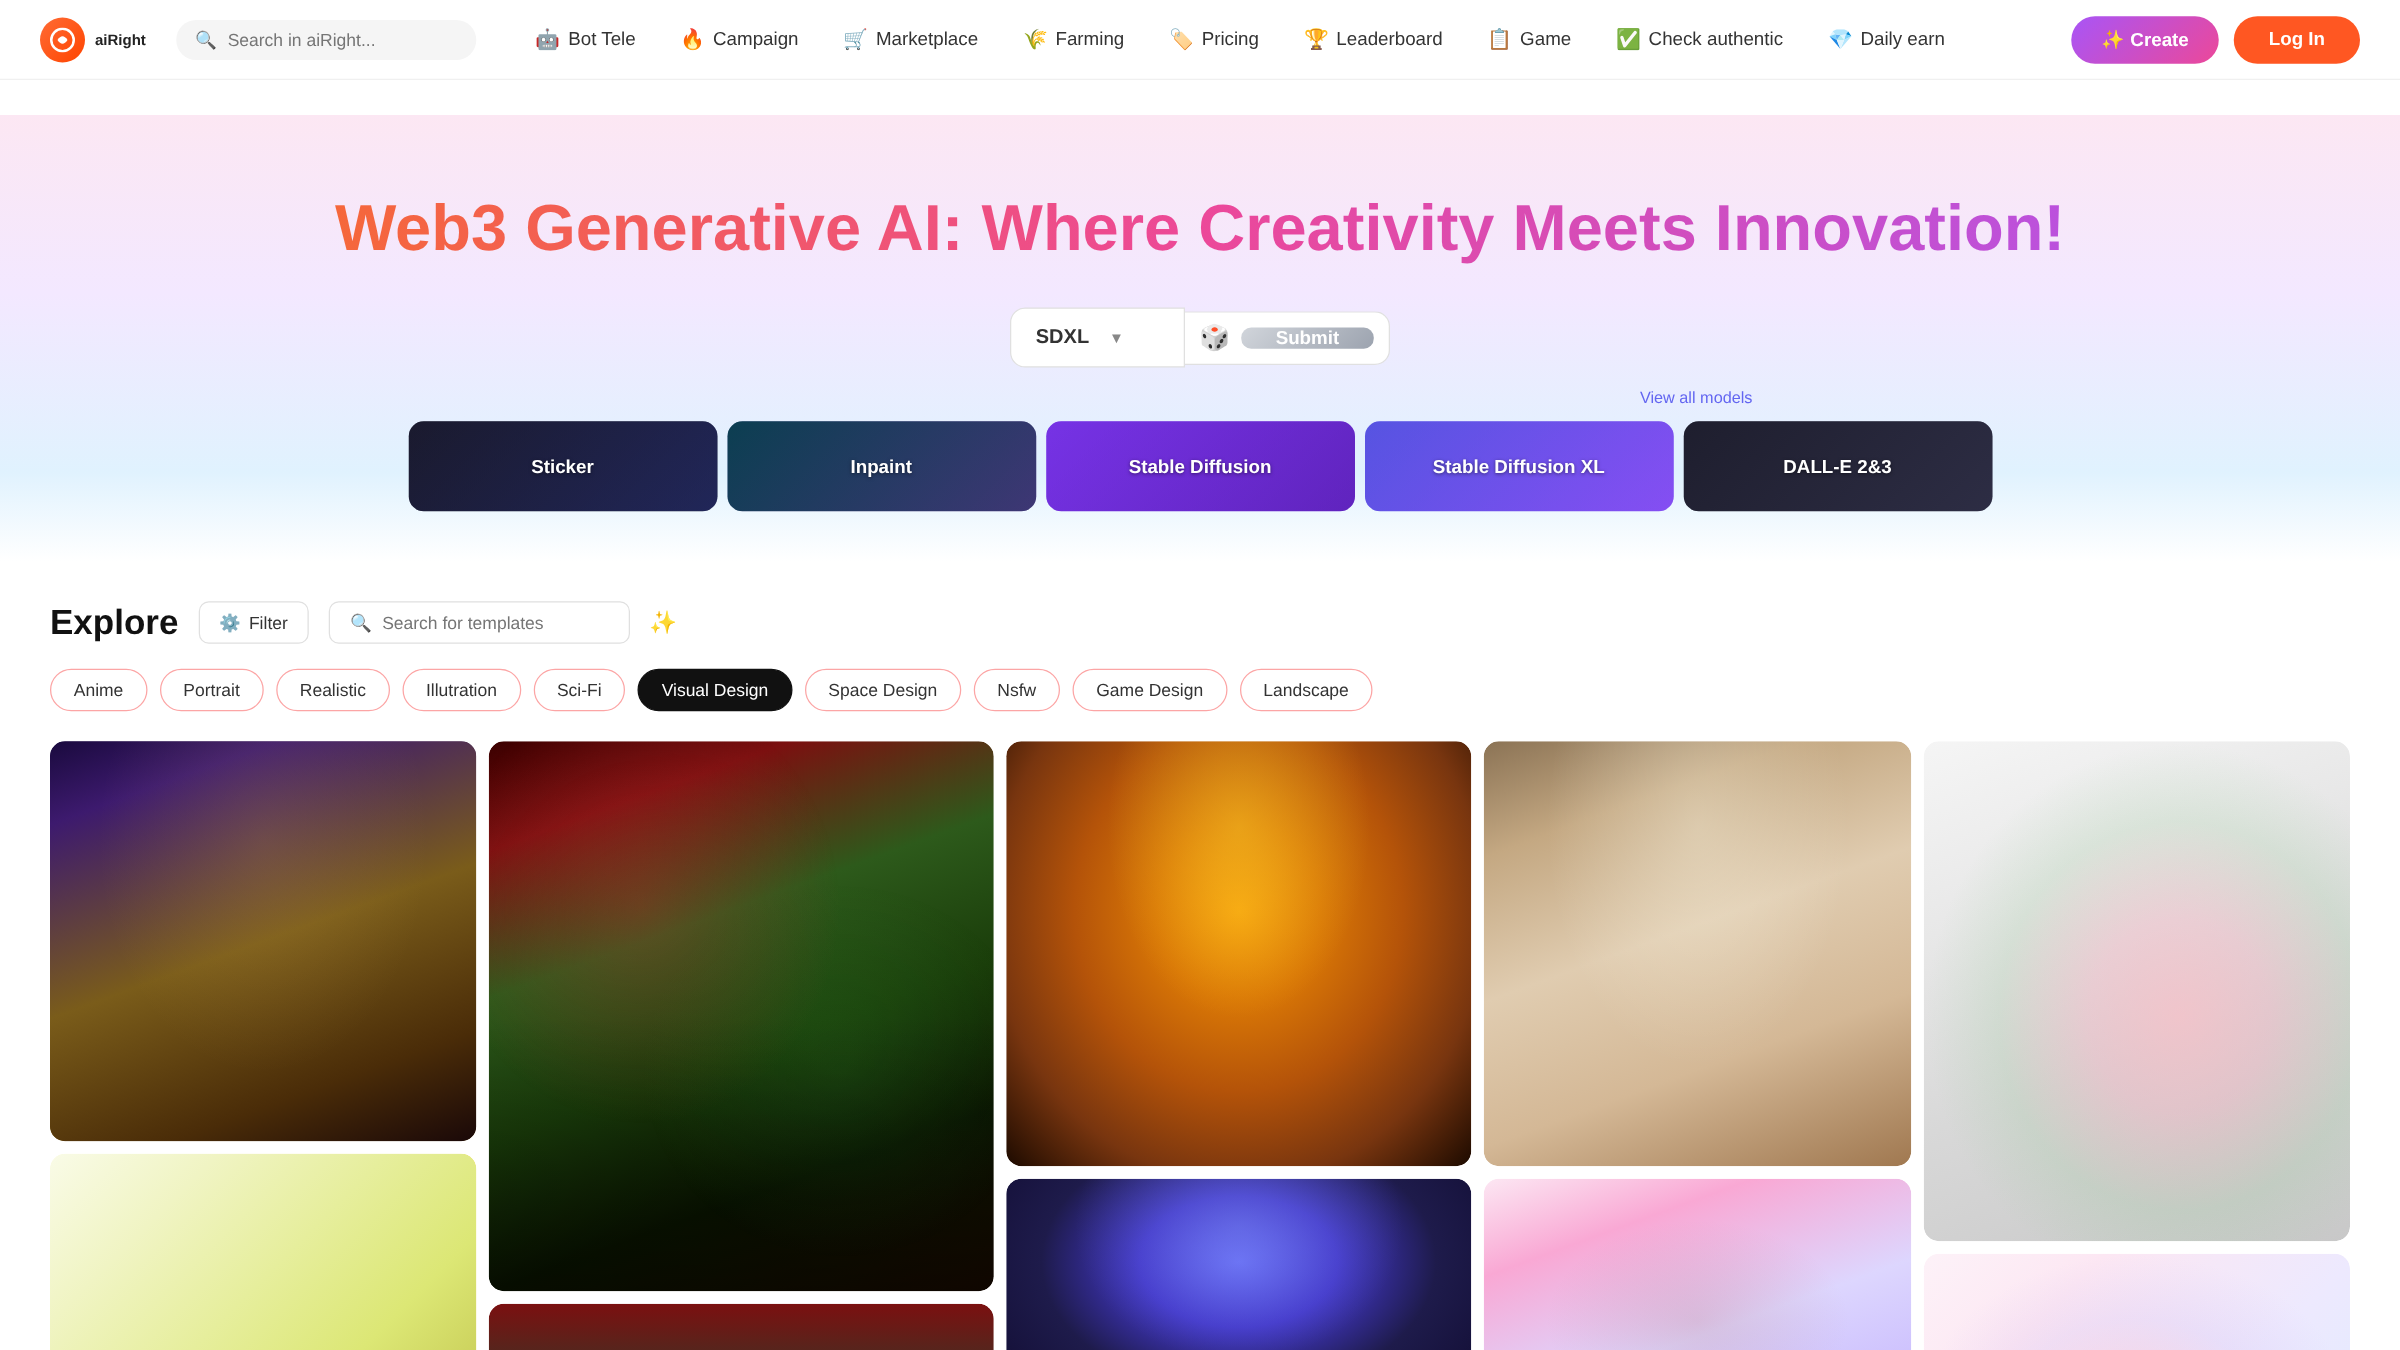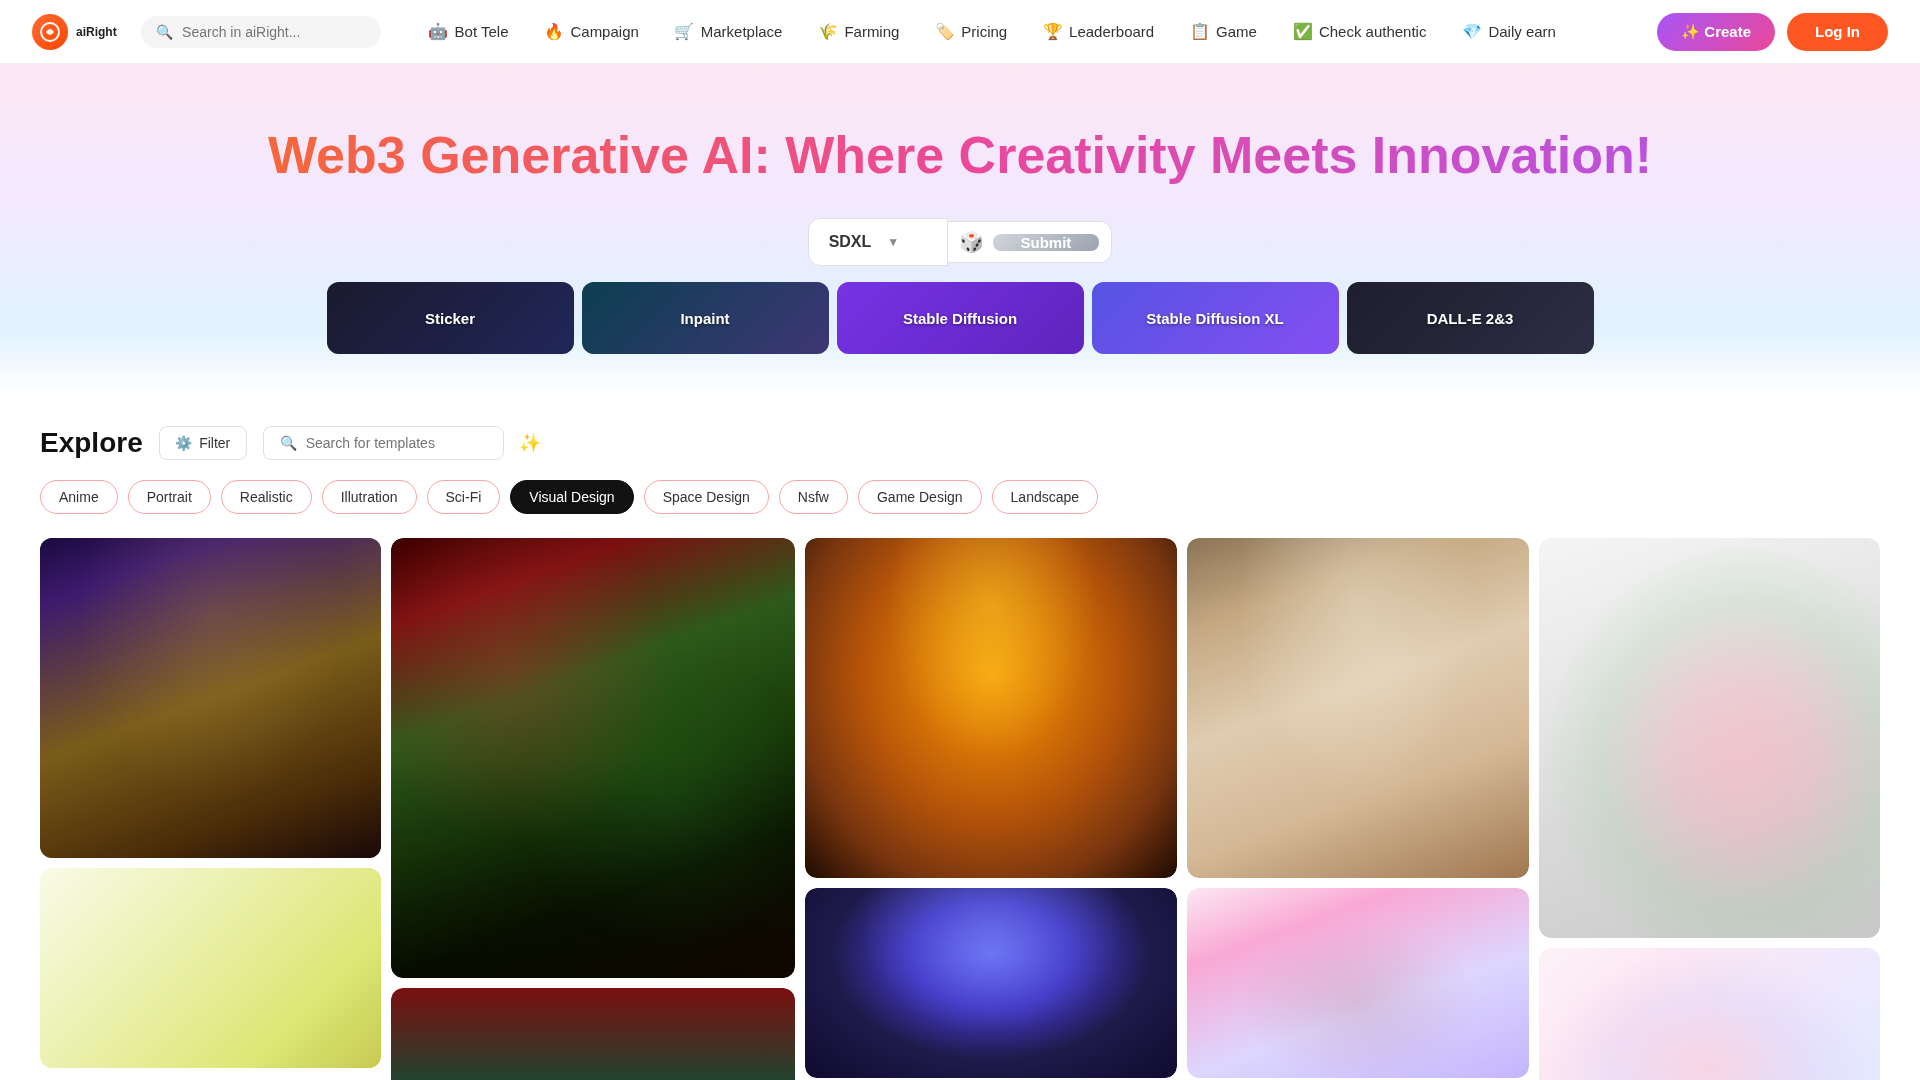--- a/index.html
+++ b/index.html
@@ -18,21 +18,21 @@
     .nav-links { display: flex; align-items: center; gap: 4px; flex: 1; }
     .nav-item { display: flex; align-items: center; gap: 6px; padding: 8px 16px; border-radius: 8px; cursor: pointer; font-size: 15px; color: #333; text-decoration: none; white-space: nowrap; }
     .nav-item .nav-icon { font-size: 16px; }
     .nav-actions { display: flex; gap: 12px; }
     .btn-create { background: linear-gradient(135deg, #a855f7, #ec4899); color: white; border: none; padding: 10px 24px; border-radius: 24px; font-size: 15px; font-weight: 600; cursor: pointer; display: flex; align-items: center; gap: 6px; }
     .btn-login { background: #ff5722; color: white; border: none; padding: 10px 28px; border-radius: 24px; font-size: 15px; font-weight: 600; cursor: pointer; }
 
     
     .hero {
       background: linear-gradient(180deg, #fce7f3 0%, #f3e8ff 40%, #e0f2fe 80%, #fff 100%);
-      padding: 60px 0 40px; text-align: center;
+      padding: 60px 0 40px; text-align: center; margin-top: 28px;
     }
     .hero-title { font-size: 52px; font-weight: 800; background: linear-gradient(90deg, #f97316, #ec4899, #a855f7); -webkit-background-clip: text; -webkit-text-fill-color: transparent; margin-bottom: 32px; line-height: 1.2; }
 
     
     .model-selector { display: flex; align-items: center; justify-content: center; gap: 0; margin: 0 auto 16px; max-width: 780px; }
     .model-dropdown { display: flex; align-items: center; gap: 8px; background: white; border: 1px solid #e0e0e0; border-radius: 12px 0 0 12px; padding: 14px 20px; font-size: 16px; font-weight: 600; cursor: pointer; color: #333; min-width: 140px; }
     .model-dropdown .chevron { color: #888; font-size: 12px; margin-left: 8px; }
     .prompt-input { flex: 1; border: 1px solid #e0e0e0; border-left: none; padding: 14px 16px; font-size: 15px; color: #888; outline: none; background: white; }
     .prompt-actions { display: flex; align-items: center; gap: 8px; background: white; border: 1px solid #e0e0e0; border-left: none; border-radius: 0 12px 12px 0; padding: 8px 12px; }
     .btn-submit { background: linear-gradient(135deg, #d1d5db, #9ca3af); color: white; border: none; padding: 0 28px; border-radius: 8px; font-size: 15px; font-weight: 600; cursor: pointer; }
@@ -170,20 +170,23 @@
     <div class="model-dropdown">
       <span>SDXL</span>
       <span class="chevron">▼</span>
     </div>
     <div class="prompt-actions">
       <span class="dice-icon">🎲</span>
       <button class="btn-submit">Submit</button>
     </div>
   </div>
 
+  <div class="view-all-row">
+    <a class="view-all-link">View all models</a>
+  </div>
 
   <div class="model-cards">
     <div class="model-card model-card-sticker">
       <div class="model-card-bg" style="background: linear-gradient(135deg, #1a1a2e, #312e81);"></div>
       <span class="model-card-label">Sticker</span>
     </div>
     <div class="model-card model-card-inpaint">
       <div class="model-card-bg" style="background: linear-gradient(135deg, #064e3b, #1e3a5f);"></div>
       <span class="model-card-label">Inpaint</span>
     </div>

